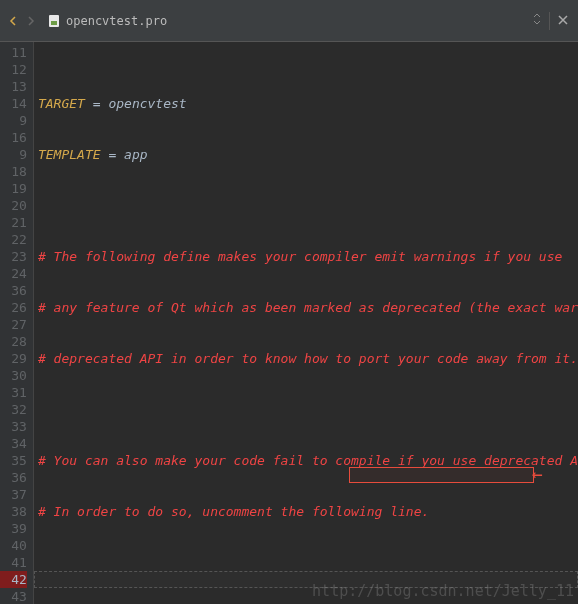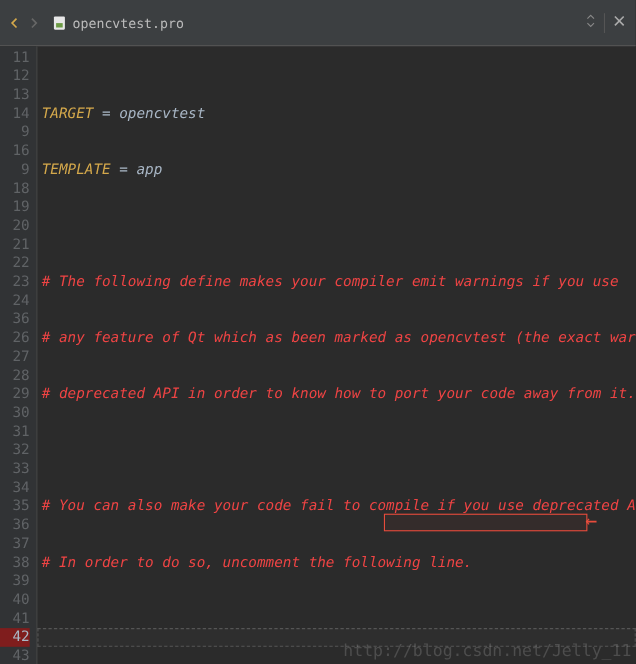--- a/index.html
+++ b/index.html
@@ -190,21 +190,21 @@
     <div class="ln">41</div>
     <div class="ln current">42</div>
     <div class="ln">43</div>
   </div>
   <div class="code">
     <div class="current-line-bg" style="top:529px;"></div>
     <div class="line"><span class="kw">TARGET</span><span> = opencvtest</span></div>
     <div class="line"><span class="kw">TEMPLATE</span><span> = app</span></div>
     <div class="line"></div>
     <div class="line"><span class="com"># The following define makes your compiler emit warnings if you use</span></div>
-    <div class="line"><span class="com"># any feature of Qt which as been marked as opencvtest (the exact war</span></div>
+    <div class="line"><span class="com"># any feature of Qt which as been marked as deprecated (the exact war</span></div>
     <div class="line"><span class="com"># deprecated API in order to know how to port your code away from it.</span></div>
     <div class="line"></div>
     <div class="line"><span class="com"># You can also make your code fail to compile if you use deprecated A</span></div>
     <div class="line"><span class="com"># In order to do so, uncomment the following line.</span></div>
     
     
     
     
     
     

